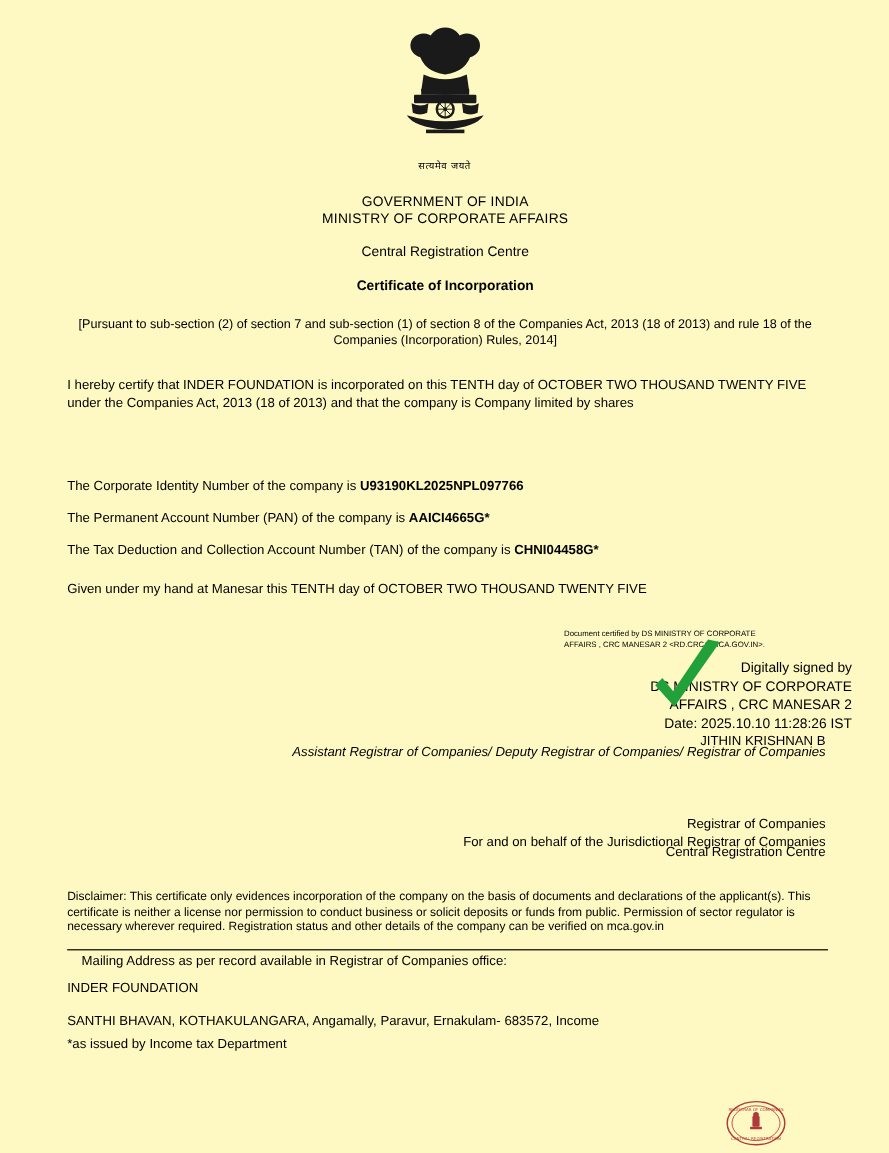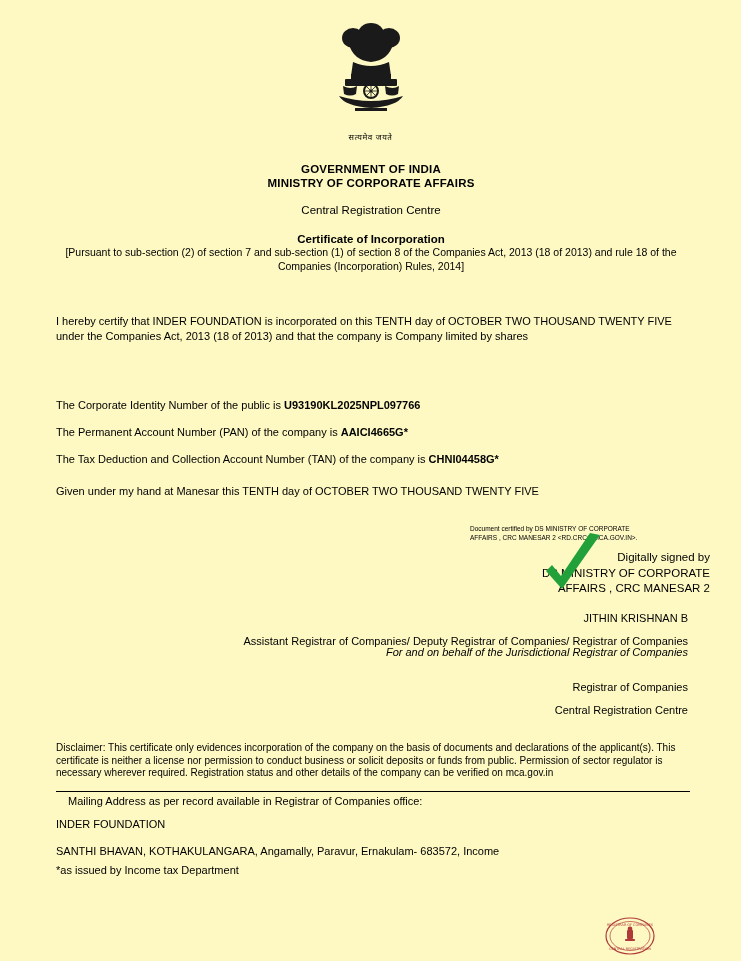--- a/index.html
+++ b/index.html
@@ -39,35 +39,36 @@
   
   .header {
     position: absolute;
     top: 162px;
     left: 56px;
     width: 630px;
     text-align: center;
   }
   .gov-line {
     font-size: 11.5px;
-    font-weight: bold;
+    font-weight: normal;
     line-height: 14px;
     letter-spacing: 0.2px;
   }
   .crc-line {
     font-size: 11.5px;
     margin-top: 14px;
   }
   .cert-title {
     font-size: 11.5px;
     font-weight: bold;
     margin-top: 17px;
   }
   .pursuant {
     font-size: 10.5px;
+    margin-top: 18px;
     line-height: 14px;
   }
 
   
   .body-text {
     position: absolute;
     left: 56px;
     width: 632px;
     font-size: 11px;
     line-height: 15px;
@@ -107,22 +108,22 @@
   }
 
   .sig-right {
     position: absolute;
     left: 56px;
     width: 632px;
     text-align: right;
     font-size: 11px;
   }
   .sig-name   { top: 612px; }
-  .sig-role1  { top: 635px; }
-  .sig-role2  { top: 646px; font-style: italic; }
+  .sig-role1  { top: 621px; font-style: italic; }
+  .sig-role2  { top: 696px; }
   .sig-role3  { top: 681px; }
   .sig-role4  { top: 704px; }
 
   
   .disclaimer {
     position: absolute;
     left: 56px;
     top: 742px;
     width: 634px;
     font-size: 10px;
@@ -199,21 +200,21 @@
     <div class="gov-line">GOVERNMENT OF INDIA</div>
     <div class="gov-line">MINISTRY OF CORPORATE AFFAIRS</div>
     <div class="crc-line">Central Registration Centre</div>
     <div class="cert-title">Certificate of Incorporation</div>
     <div class="pursuant">[Pursuant to sub-section (2) of section 7 and sub-section (1) of section 8 of the Companies Act, 2013 (18 of 2013) and rule 18 of the Companies (Incorporation) Rules, 2014]</div>
   </div>
 
   <div class="body-text certify">I hereby certify that INDER FOUNDATION is incorporated on this  TENTH day of OCTOBER  TWO THOUSAND TWENTY FIVE under the Companies Act, 2013 (18 of 2013) and that the company is Company limited by shares</div>
 
   <div class="body-text cin">
-    <span>The Corporate Identity Number of the public is </span><span class="bold">U93190KL2025NPL097766</span>
+    <span>The Corporate Identity Number of the company is </span><span class="bold">U93190KL2025NPL097766</span>
   </div>
 
   <div class="body-text pan">
     <span>The Permanent Account Number (PAN) of the company is </span><span class="bold">AAICI4665G*</span>
   </div>
 
   <div class="body-text tan">
     <span>The Tax Deduction and Collection Account Number (TAN) of the company is </span><span class="bold">CHNI04458G*</span>
   </div>
 
@@ -221,20 +222,21 @@
 
   <div class="ds-note">
     <div>Document certified by DS MINISTRY OF CORPORATE</div>
     <div>AFFAIRS , CRC MANESAR 2 &lt;RD.CRC@MCA.GOV.IN&gt;.</div>
   </div>
 
   <div class="ds-sign">
     <div>Digitally signed by</div>
     <div>DS MINISTRY OF CORPORATE</div>
     <div>AFFAIRS , CRC MANESAR 2</div>
+    <div>Date: 2025.10.10 11:28:26 IST</div>
   </div>
 
   <span class="check-mark">
     <svg width="70" height="70" viewBox="0 0 70 70" xmlns="http://www.w3.org/2000/svg">
       <path d="M8 40 L24 58 L62 4 L52 2 L23 45 L14 34 Z" fill="#22a13a"></path>
     </svg>
   </span>
 
   <div class="sig-right sig-name">JITHIN KRISHNAN B</div>
   <div class="sig-right sig-role1">Assistant Registrar of Companies/ Deputy Registrar of Companies/ Registrar of Companies</div>

